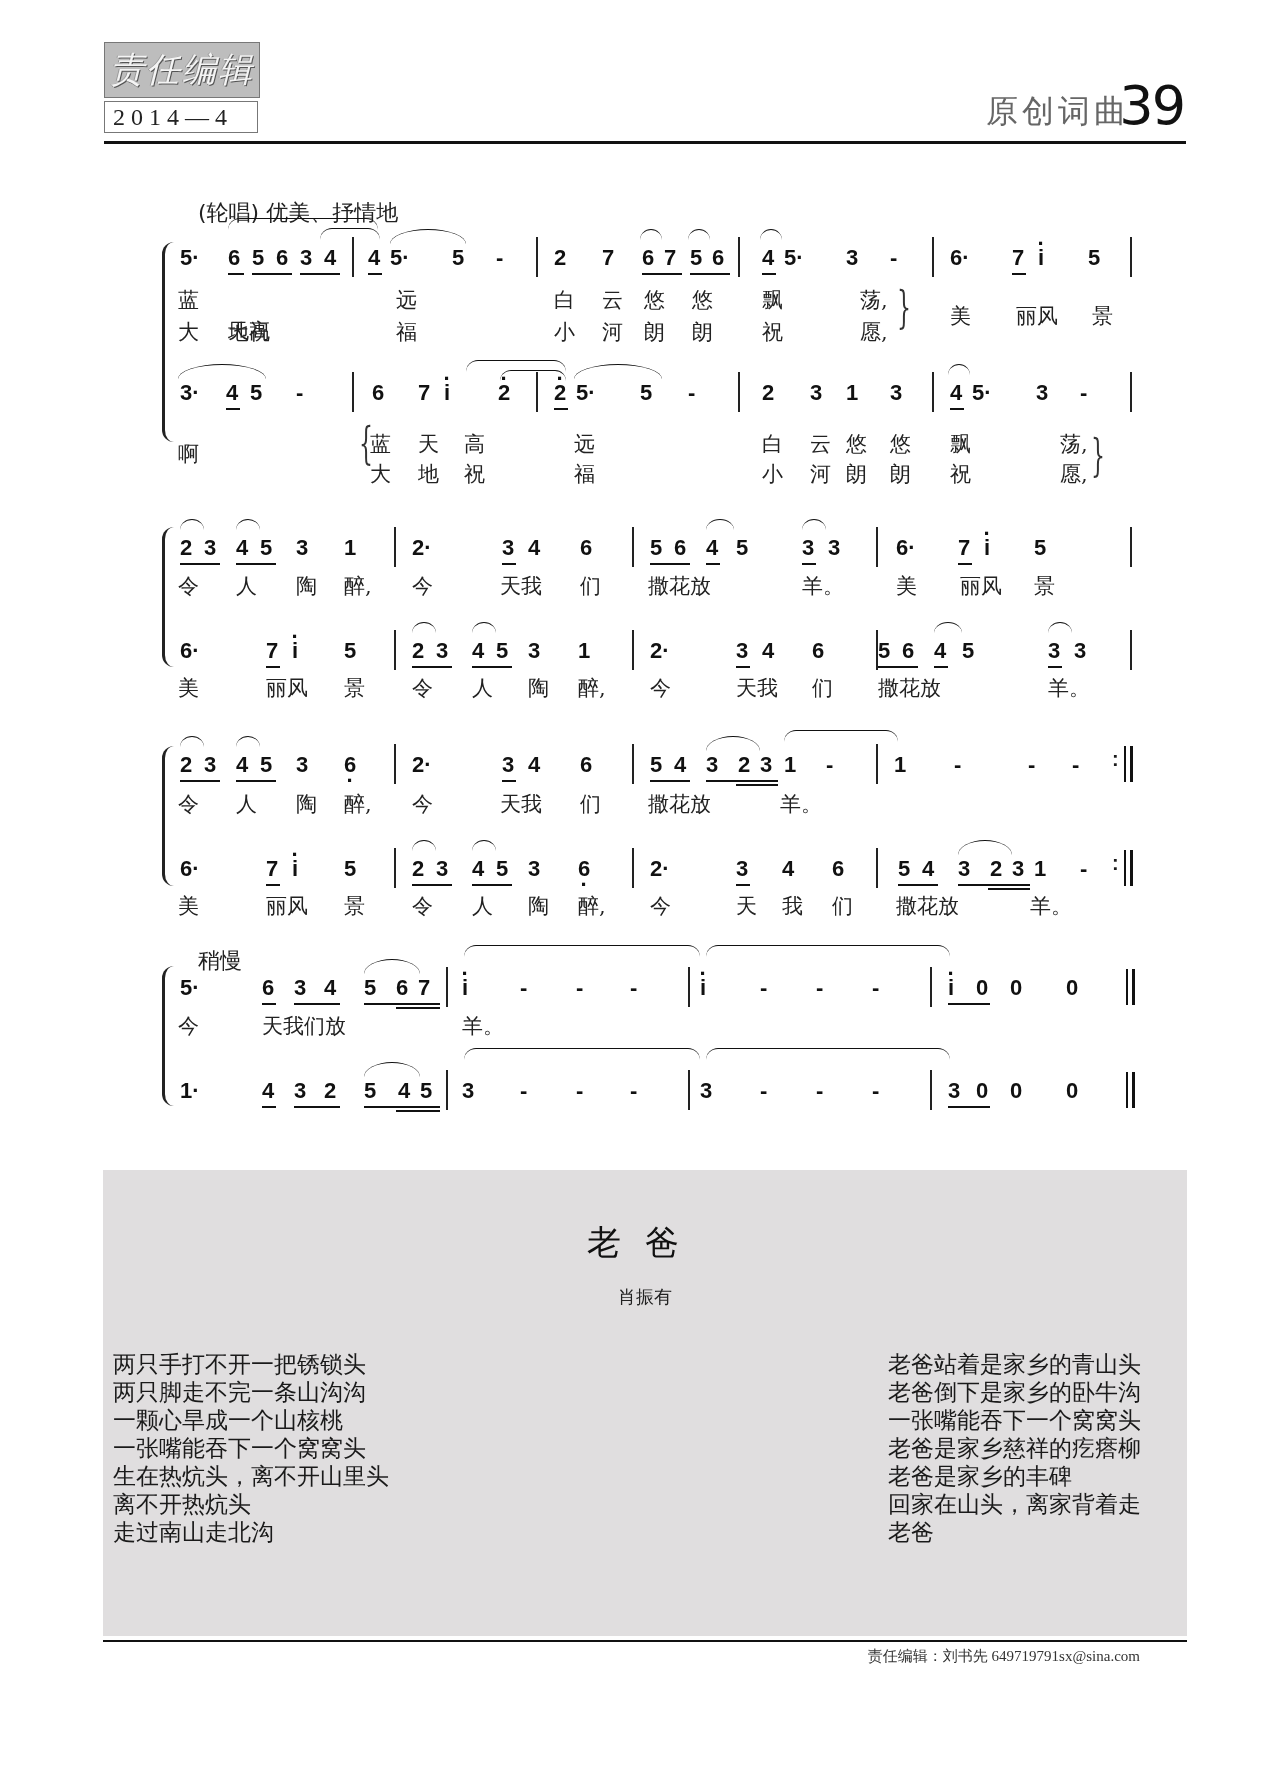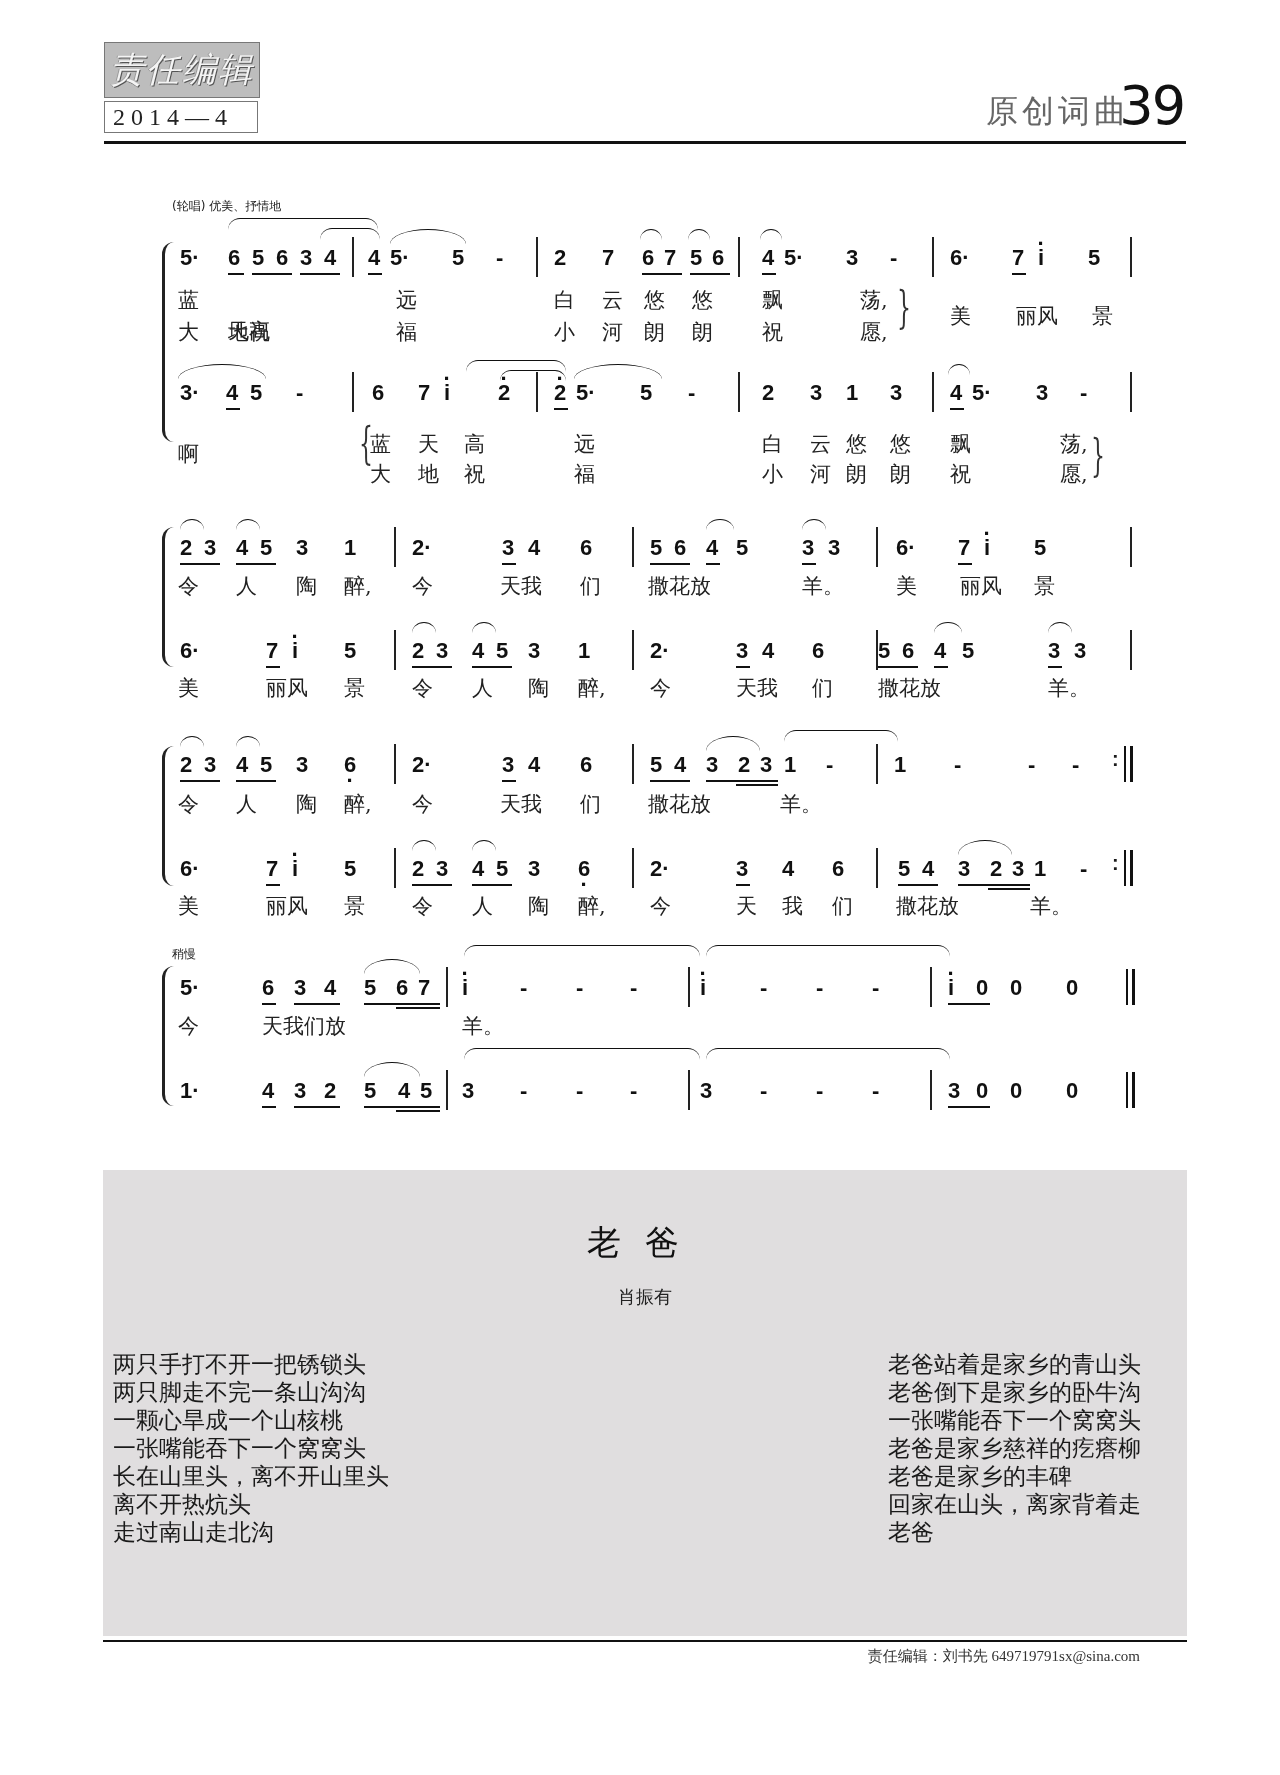--- a/index.html
+++ b/index.html
@@ -15,21 +15,21 @@
   .issue-box { left:104px; top:101px; width:154px; height:32px; border:1px solid #777;
                font-family:"Liberation Serif", serif; font-size:24px; letter-spacing:6px;
                display:flex; align-items:center; padding-left:8px; box-sizing:border-box; color:#222; }
   .section-title { right:150px; top:90px; font-size:32px; color:#666; letter-spacing:4px;
                    font-family:"DejaVu Serif", serif; }
   .page-num { right:96px; top:74px; font-family:"DejaVu Sans", sans-serif; font-size:54px;
               color:#111; letter-spacing:-2px; }
   .header-rule { left:104px; top:141px; width:1082px; height:3px; background:#111; }
 
   
-  .tempo { font-family:"DejaVu Sans", sans-serif; font-size:12px; color:#222; }
+  .tempo { font-family:"DejaVu Sans", sans-serif; font-size:22px; color:#222;margin-left:26px; }
   .note { font-family:"Liberation Sans", sans-serif; font-weight:bold; font-size:22px; color:#111; }
   .lyric { font-family:"DejaVu Serif", serif; font-size:21px; color:#222; }
   .bar { width:2px; background:#222; }
   .brace { border-left:3px solid #222; border-radius:12px 0 0 12px; }
   .ul { height:1.5px; background:#111; }
   .slur { border-top:1.6px solid #111; border-radius:50% 50% 0 0 / 100% 100% 0 0; }
   .tie-long { border-top:1.5px solid #111; border-radius:12px 12px 0 0; }
   .dot-above::before { content:"·"; position:absolute; top:-14px; left:50%; transform:translateX(-50%); font-size:22px; }
   .dot-below::after { content:"·"; position:absolute; bottom:-16px; left:50%; transform:translateX(-50%); font-size:22px; }
   .dbl-bar { width:3px; background:#111; }
@@ -446,21 +446,21 @@
   </div>
 
 <div class="abs poem-box">
   <div class="abs poem-title">老爸</div>
   <div class="abs poem-author">肖振有</div>
   <div class="abs poem-col" style="left:10px;">
       <div>两只手打不开一把锈锁头</div>
       <div>两只脚走不完一条山沟沟</div>
       <div>一颗心旱成一个山核桃</div>
       <div>一张嘴能吞下一个窝窝头</div>
-      <div>长在山里头，离不开山里头</div>
+      <div>生在热炕头，离不开山里头</div>
       <div>离不开热炕头</div>
       <div>走过南山走北沟</div>
     </div>
   <div class="abs poem-col" style="left:785px;">
       <div>老爸站着是家乡的青山头</div>
       <div>老爸倒下是家乡的卧牛沟</div>
       <div>一张嘴能吞下一个窝窝头</div>
       <div>老爸是家乡慈祥的疙瘩柳</div>
       <div>老爸是家乡的丰碑</div>
       <div>回家在山头，离家背着走</div>

